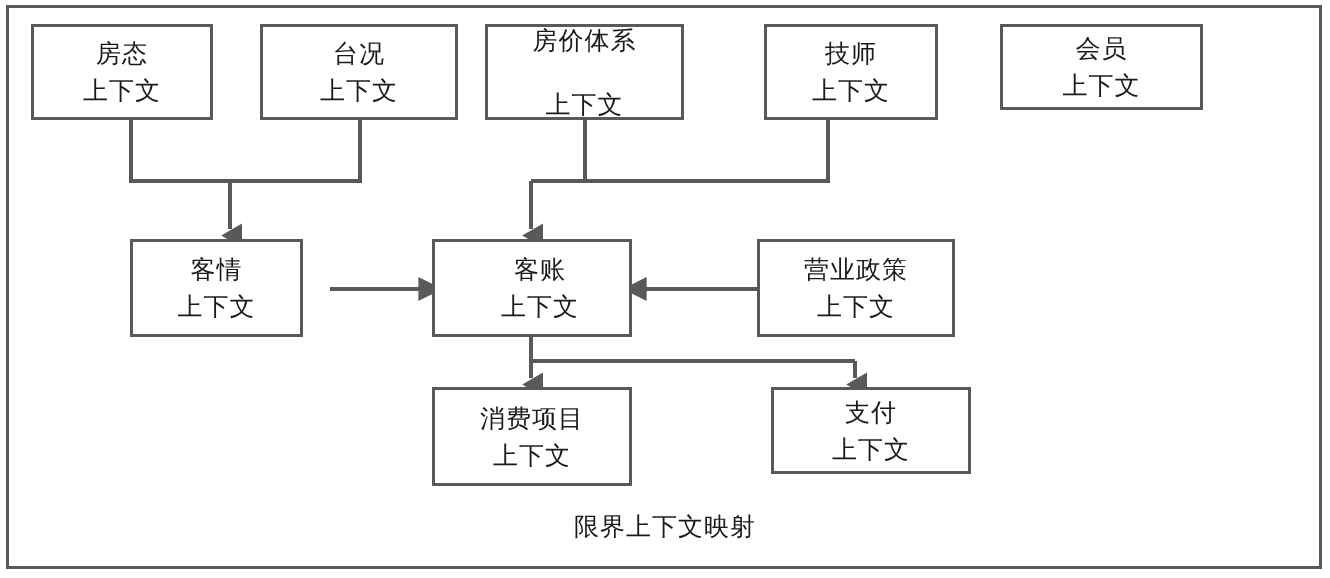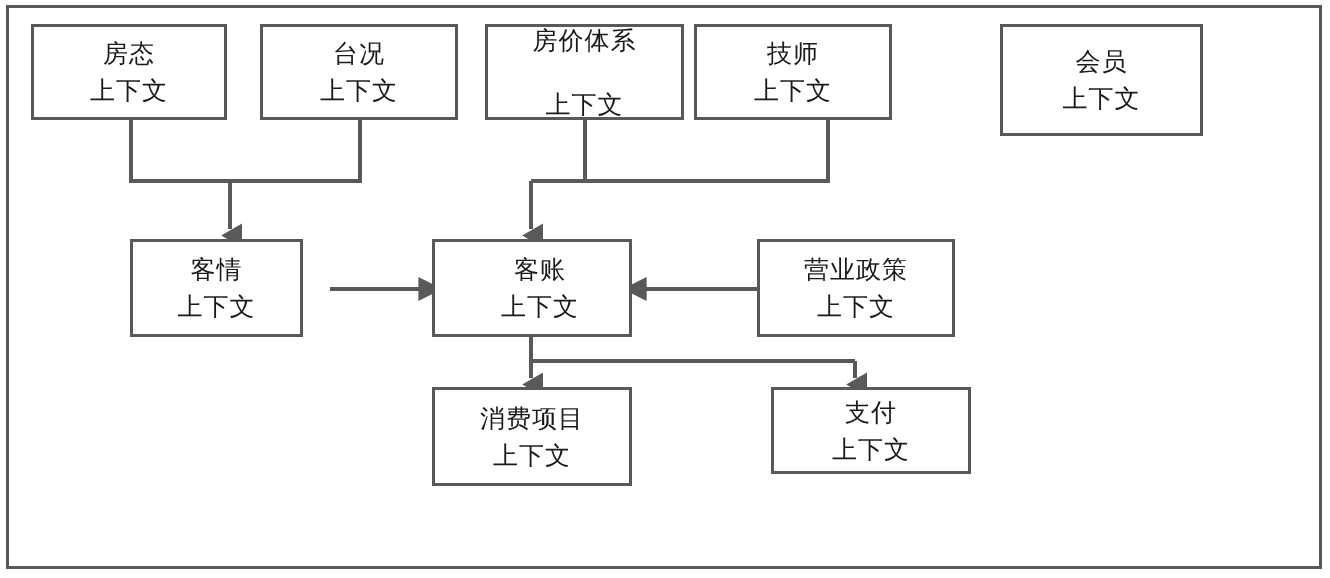--- a/index.html
+++ b/index.html
@@ -97,37 +97,37 @@
       <path marker-end="url(#arrow-right)" d="M757,289 L641,289"></path>
 
       <path d="M531,337 L531,361 L855,361"></path>
       <path marker-end="url(#arrow-down)" d="M531,361 L531,378"></path>
       <path marker-end="url(#arrow-down)" d="M855,361 L855,378"></path>
 
     </g>
   </svg>
 
   <div id="nodes">
-      <div class="node" style="left: 31px; top: 24px; width: 196px; height: 96px;">
+      <div class="node" style="left: 31px; top: 24px; width: 182px; height: 96px;">
         <div class="line1">房态</div>
         <div class="line2">上下文</div>
       </div>
       <div class="node" style="left: 260px; top: 24px; width: 198px; height: 96px;">
         <div class="line1">台况</div>
         <div class="line2">上下文</div>
       </div>
       <div class="node" style="left: 485px; top: 24px; width: 199px; height: 96px; gap: 27px;">
         <div class="line1">房价体系</div>
         <div class="line2">上下文</div>
       </div>
-      <div class="node" style="left: 694px; top: 24px; width: 198px; height: 96px;">
+      <div class="node" style="left: 764px; top: 24px; width: 174px; height: 96px;">
         <div class="line1">技师</div>
         <div class="line2">上下文</div>
       </div>
-      <div class="node" style="left: 1000px; top: 24px; width: 203px; height: 112px;">
+      <div class="node" style="left: 1000px; top: 24px; width: 203px; height: 86px;">
         <div class="line1">会员</div>
         <div class="line2">上下文</div>
       </div>
       <div class="node" style="left: 130px; top: 239px; width: 173px; height: 98px;">
         <div class="line1">客情</div>
         <div class="line2">上下文</div>
       </div>
       <div class="node" style="left: 432px; top: 239px; width: 200px; height: 98px; padding-left: 16px;">
         <div class="line1">客账</div>
         <div class="line2">上下文</div>
@@ -139,14 +139,15 @@
       <div class="node" style="left: 432px; top: 387px; width: 200px; height: 99px;">
         <div class="line1">消费项目</div>
         <div class="line2">上下文</div>
       </div>
       <div class="node" style="left: 771px; top: 387px; width: 200px; height: 87px;">
         <div class="line1">支付</div>
         <div class="line2">上下文</div>
       </div>
     </div>
 
+  <div id="caption">限界上下文映射</div>
 
 </div>
 
 </body></html>

